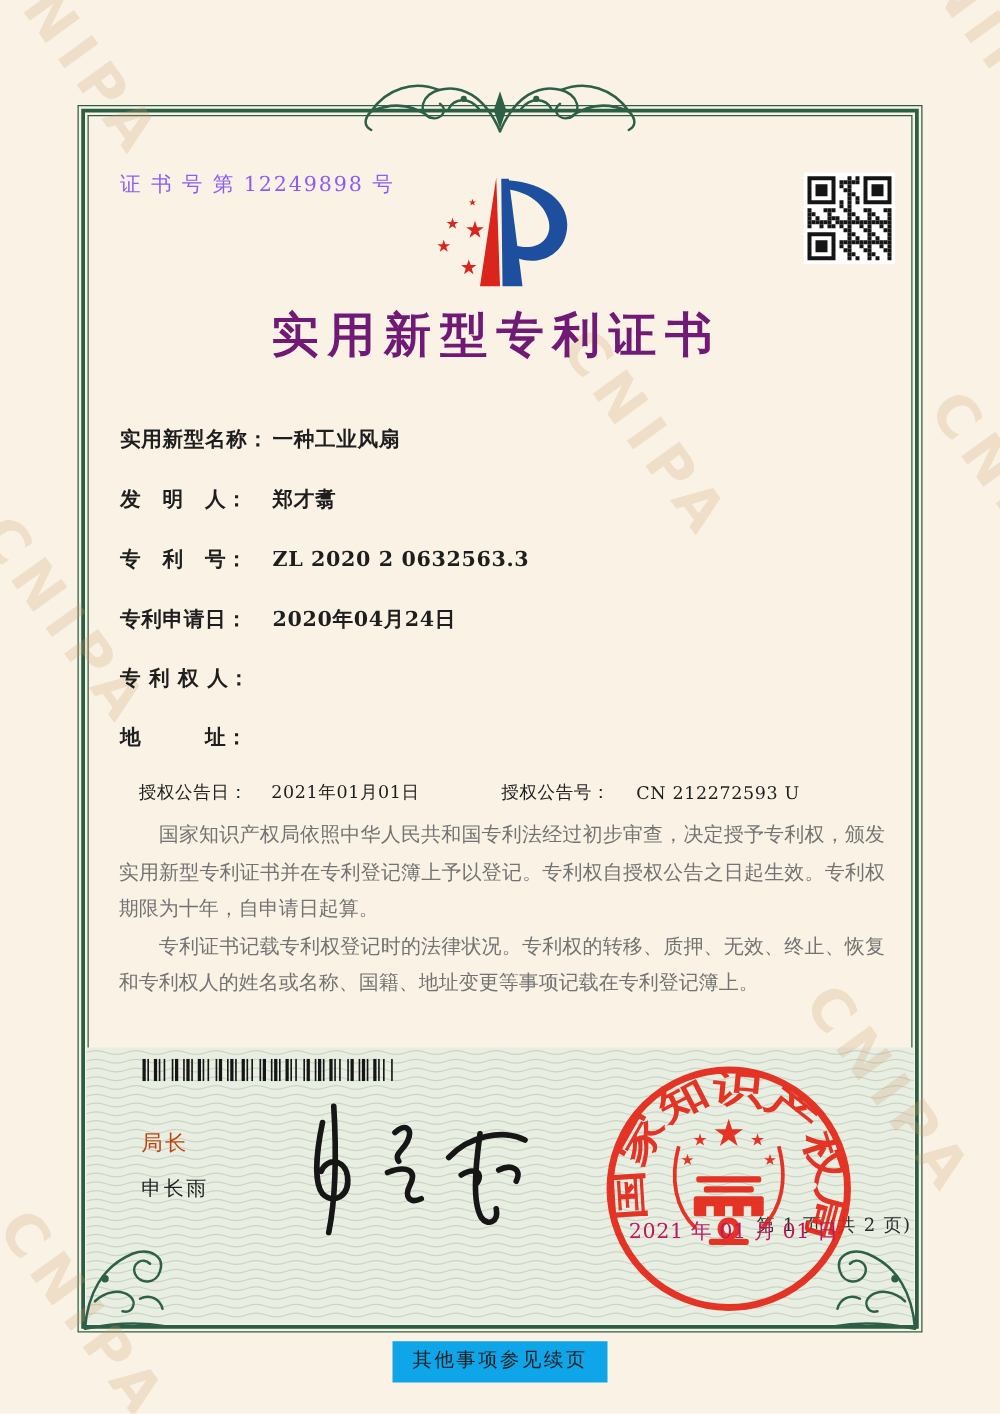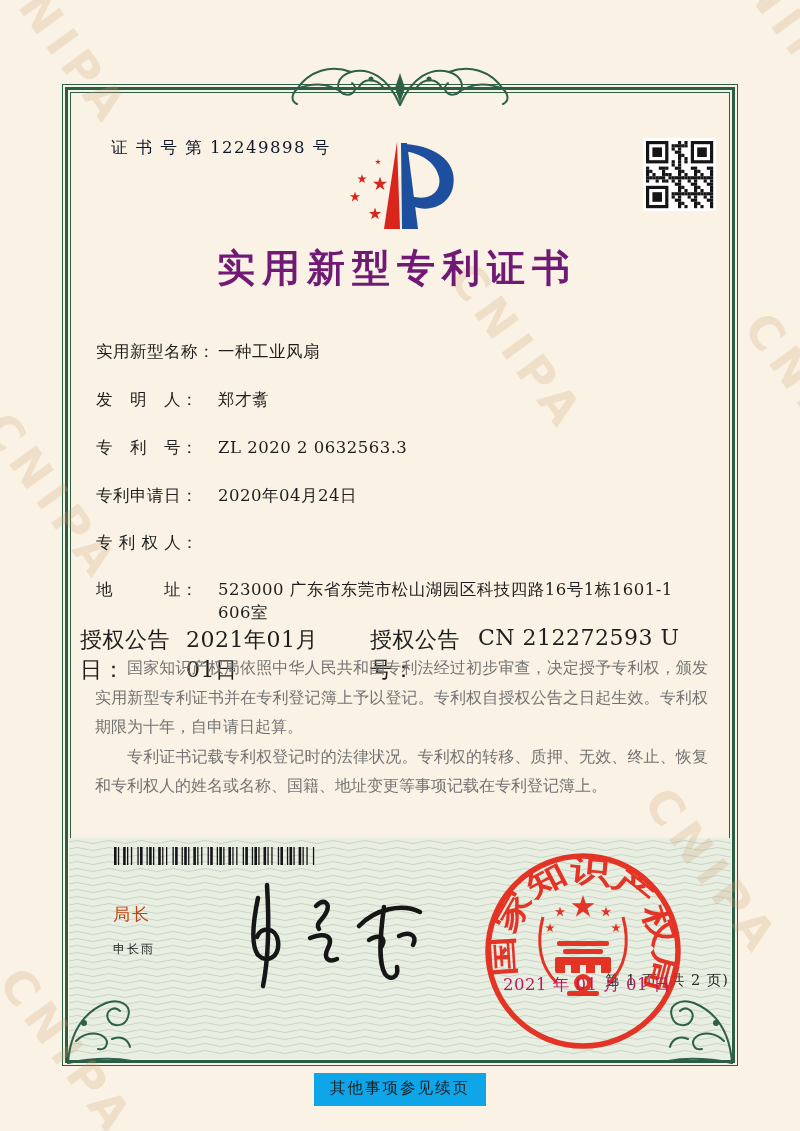--- a/index.html
+++ b/index.html
@@ -6,41 +6,41 @@
   .page{position:relative;width:800px;height:1131px;background:#faf3e5;overflow:hidden;
         font-family:"DejaVu Serif","Liberation Serif",serif;color:#222;}
   .wm{position:absolute;font-family:"DejaVu Sans","Liberation Sans",sans-serif;font-weight:bold;
       font-size:46px;letter-spacing:8px;color:#cd9f6e;opacity:.24;transform:rotate(54deg);
       z-index:1;pointer-events:none;white-space:nowrap;}
   .frame{position:absolute;left:65px;top:87px;width:664px;height:970px;border:3px solid #2b5f45;
          outline:1px solid #2b5f45;outline-offset:2px;z-index:0;}
   .frame-inner{position:absolute;inset:2px;border:1px solid #2b5f45;}
   .waveband{position:absolute;left:69px;top:838px;width:662px;height:221px;background:#e9eee3;z-index:0;}
   .ornament{position:absolute;z-index:2;}
-  .certno{position:absolute;left:111px;top:137px;font-size:16.5px;letter-spacing:1.5px;color:#0f172a;z-index:2;}
+  .certno{position:absolute;left:96px;top:137px;font-size:16.5px;letter-spacing:1.5px;color:#8b5cf6;z-index:2;}
   .logo{position:absolute;left:340px;top:139px;z-index:2;}
   .qr{position:absolute;left:643px;top:138px;z-index:2;background:#fff;}
   .title{position:absolute;left:65px;top:243px;width:664px;text-align:center;font-size:38px;
          font-weight:700;letter-spacing:7px;color:#701a75;z-index:2;font-family:Liberation Serif, serif;}
   .field{position:absolute;left:96px;width:616px;display:flex;font-size:16.5px;color:#1e1e1e;
-         letter-spacing:.5px;z-index:2;line-height:1.4;}
+         letter-spacing:.5px;z-index:2;line-height:1.4;font-weight:bold;}
   .flabel{flex:0 0 122px;}
   .fvalue{flex:1;}
   .addr .fvalue{max-width:462px;word-break:break-all;}
-  .grant{position:absolute;left:80px;top:625px;display:flex;font-size:22px;color:#1e1e1e;
-         letter-spacing:.5px;z-index:2;}
+  .grant{position:absolute;left:111px;top:625px;display:flex;font-size:14px;color:#1e1e1e;
+         letter-spacing:.5px;z-index:2;align-items:flex-end;}
   .grant .gl1{width:106px;} .grant .gv1{width:158px;} .grant .gl2{width:108px;margin-left:26px;}
   .paras{position:absolute;left:95px;top:653px;width:613px;font-size:16px;line-height:1.85;
          text-align:justify;color:#737373;z-index:2;}
   .paras p{margin:0;text-indent:2em;}
   .barcode{position:absolute;left:113px;top:847px;z-index:2;}
   .sigtitle{position:absolute;left:113px;top:903px;font-family:"DejaVu Sans","Liberation Sans",sans-serif;
             font-size:17px;color:#c2410c;z-index:2;letter-spacing:2px;}
   .signame{position:absolute;left:113px;top:941px;font-family:"DejaVu Sans","Liberation Sans",sans-serif;
-           font-size:12px;color:#1f1f1f;z-index:2;letter-spacing:2px;}
+           font-size:16px;color:#1f1f1f;z-index:2;letter-spacing:2px;}
   .autograph{position:absolute;left:228px;top:878px;z-index:2;}
   .seal{position:absolute;left:481px;top:849px;z-index:3;opacity:.93;}
   .sealdate{position:absolute;left:503px;top:974px;font-size:16.5px;color:#be185d;letter-spacing:.5px;z-index:4;}
   .pagenum{position:absolute;left:65px;top:971px;width:664px;text-align:right;font-size:14.5px;
            letter-spacing:1px;color:#2a2a2a;z-index:2;}
   .contnote{position:absolute;left:50%;top:1073px;transform:translateX(-50%);background:#0ea5e9;
             padding:5px 16px 7px;font-size:15.5px;letter-spacing:2px;color:#1e1e1e;z-index:2;white-space:nowrap;}
 </style>
 </head>
 <body>
@@ -301,21 +301,20 @@
   </div>
   <div class="field" style="top:484px">
     <span class="flabel">专利申请日：</span>
     <span class="fvalue">2020年04月24日</span>
   </div>
   <div class="field" style="top:531px">
     <span class="flabel">专 利 权 人：</span>
   </div>
   <div class="field addr" style="top:578px">
     <span class="flabel">地　　　址：</span>
-    <span class="fvalue">523000 广东省东莞市松山湖园区科技四路16号1栋1601-1606室</span>
   </div>
 
   <div class="grant">
     <span class="gl1">授权公告日：</span>
     <span class="gv1">2021年01月01日</span>
     <span class="gl2">授权公告号：</span>
     <span class="gv2">CN 212272593 U</span>
   </div>
 
   <div class="paras">

